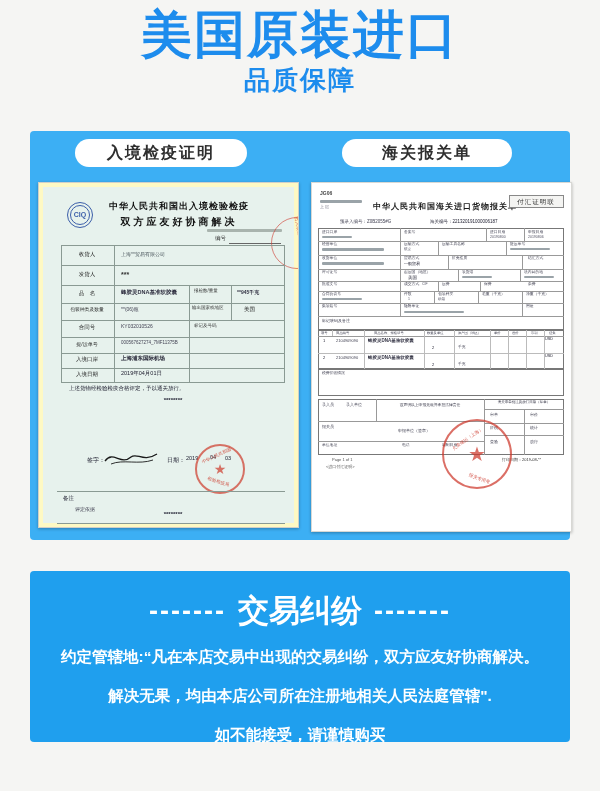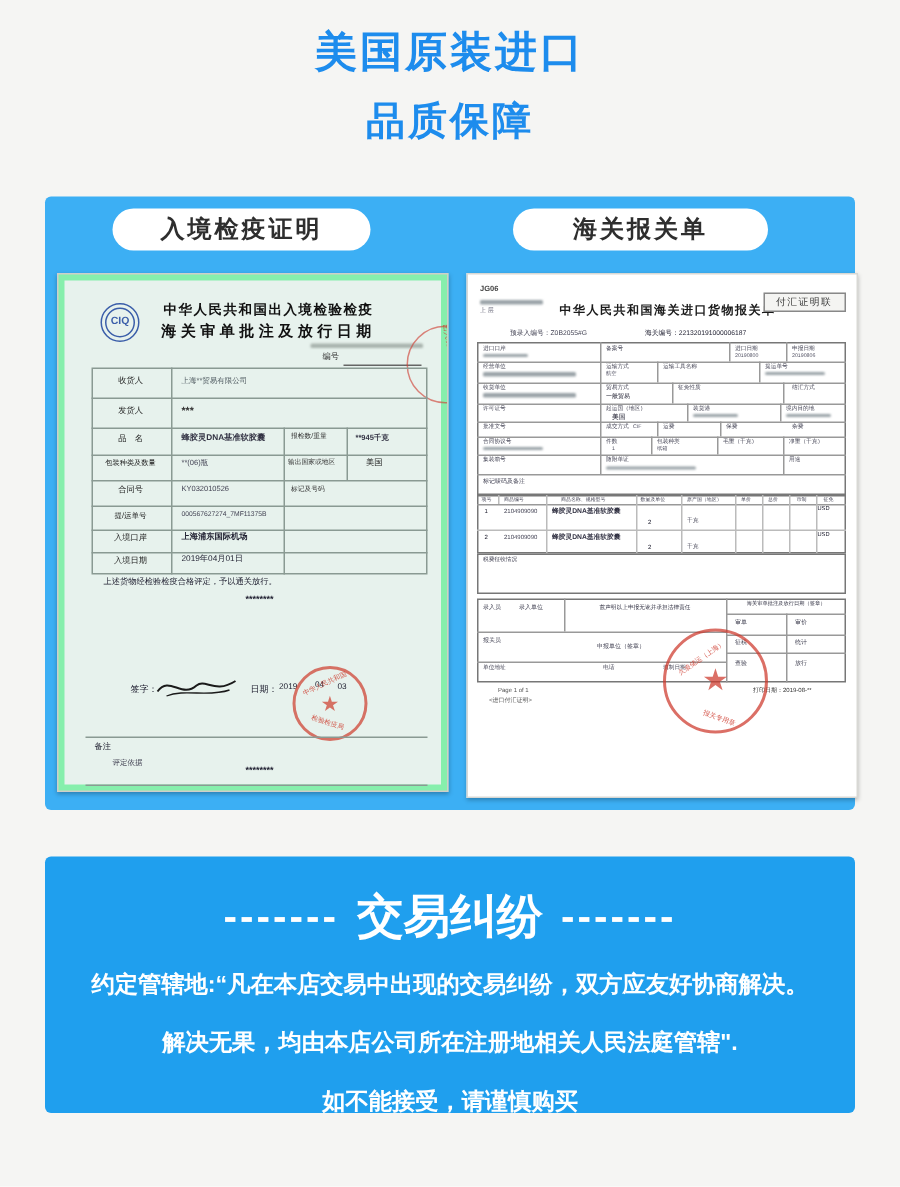--- a/index.html
+++ b/index.html
@@ -1,26 +1,26 @@
 <!DOCTYPE html>
 <html><head>
 <meta charset="utf-8">
 <style>
   html,body{margin:0;padding:0;}
   body{font-family:"Liberation Sans","DejaVu Sans",sans-serif;}
   .page{position:relative;width:600px;height:791px;background:#f5f5f3;overflow:hidden;}
   .hero{position:absolute;top:0;left:0;width:600px;text-align:center;}
-  .hero-title{margin:0;padding-top:10px;font-size:28px;line-height:50px;font-weight:700;color:#1d8ced;letter-spacing:2px;}
+  .hero-title{margin:0;padding-top:10px;font-size:51px;line-height:50px;font-weight:700;color:#1d8ced;letter-spacing:2px;}
   .hero-sub{margin:4px 0 16px;font-size:26px;line-height:32px;font-weight:700;color:#1d8ced;letter-spacing:2px;}
   .panel{position:absolute;left:30px;width:540px;border-radius:4px;}
   .panel-top{top:131px;height:409px;background:#3caff4;}
   .pill{position:absolute;top:8px;height:28px;border-radius:14px;background:#ffffff;display:flex;align-items:center;justify-content:center;font-size:16px;font-weight:700;color:#2e2e2e;letter-spacing:2px;}
   .pill-1{left:45px;width:172px;}
   .pill-2{left:312px;width:170px;}
-  .paper{position:absolute;background:#86efac;box-shadow:0 1px 3px rgba(0,0,0,.28);}
+  .paper{position:absolute;background:#fef9c3;box-shadow:0 1px 3px rgba(0,0,0,.28);}
   #cert{left:8px;top:51px;width:259px;height:344px;overflow:hidden;border:1px solid #cfcfc9;}
   #customs{left:281px;top:51px;width:259px;height:348px;background:#ffffff;border:1px solid #d8d8d4;}
   .panel-bottom{top:571px;height:171px;background:#1f9fee;color:#fff;text-align:center;}
   .d-head{margin:0;padding-top:20px;font-size:31px;line-height:40px;font-weight:700;display:flex;justify-content:center;align-items:center;gap:12px;}
   .d-dash{font-size:27px;font-weight:700;letter-spacing:2px;}
   .d-body{margin-top:12px;}
   .d-line{margin:12px;font-size:15.5px;font-weight:700;line-height:27px;}
 </style>
 </head>
 <body>
@@ -38,21 +38,21 @@
     </div>
     <div class="pill pill-1">
       <span>入境检疫证明</span>
     </div>
     <div class="paper" id="cert">
         <div style="position: absolute; left: 4px; top: 4px; width: 251px; height: 336px; background: rgb(231, 242, 237);"></div>
         <div style="position: absolute; left: 28px; top: 19px; width: 26px; height: 26px; border: 1.5px solid rgb(59, 94, 169); border-radius: 50%; box-sizing: border-box;"></div>
         <div style="position: absolute; left: 31px; top: 22px; width: 20px; height: 20px; border: 1px solid rgb(59, 94, 169); border-radius: 50%; box-sizing: border-box;"></div>
         <div style="position: absolute; left: 41px; top: 28px; font-size: 7px; line-height: 1; white-space: nowrap; color: rgb(59, 94, 169); font-weight: 700; transform: translateX(-50%);">CIQ</div>
         <div style="position: absolute; left: 140px; top: 19px; font-size: 9px; line-height: 1; white-space: nowrap; color: rgb(17, 17, 17); font-weight: 700; letter-spacing: 1px; transform: translateX(-50%);">中华人民共和国出入境检验检疫</div>
-        <div style="position: absolute; left: 140px; top: 34px; font-size: 10px; line-height: 1; white-space: nowrap; color: rgb(17, 17, 17); font-weight: 700; letter-spacing: 3px; transform: translateX(-50%);">海关审单批注及放行日期</div>
+        <div style="position: absolute; left: 140px; top: 34px; font-size: 10px; line-height: 1; white-space: nowrap; color: rgb(17, 17, 17); font-weight: 700; letter-spacing: 3px; transform: translateX(-50%);">双方应友好协商解决</div>
         <div style="position: absolute; left: 168px; top: 46px; width: 75px; height: 3px; background: rgb(169, 180, 174); filter: blur(0.6px); border-radius: 1px;"></div>
         <div style="position: absolute; left: 176px; top: 53px; font-size: 5.5px; line-height: 1; white-space: nowrap; color: rgb(51, 51, 51);">编号</div>
         <div style="position: absolute; left: 190px; top: 60px; width: 52px; height: 1px; background: rgb(102, 102, 102);"></div>
         <div style="position: absolute; left: 232px; top: 34px; width: 52px; height: 52px; border: 1.5px solid rgba(207, 64, 52, 0.7); border-radius: 50%; box-sizing: border-box; opacity: 0.9;"></div>
         <div style="position: absolute; left: 243px; top: 48px; font-size: 5px; line-height: 1; white-space: nowrap; color: rgba(200, 55, 45, 0.8); transform: rotate(78deg);">出入境检验检疫</div>
         <div style="position: absolute; left: 22px; top: 62px; width: 224px; height: 138px; border: 1px solid rgb(138, 154, 147); box-sizing: border-box;"></div>
         <div style="position: absolute; left: 22px; top: 82px; width: 224px; height: 1px; background: rgb(138, 154, 147);"></div>
         <div style="position: absolute; left: 22px; top: 102px; width: 224px; height: 1px; background: rgb(138, 154, 147);"></div>
         <div style="position: absolute; left: 22px; top: 120px; width: 224px; height: 1px; background: rgb(138, 154, 147);"></div>
         <div style="position: absolute; left: 22px; top: 137px; width: 224px; height: 1px; background: rgb(138, 154, 147);"></div>

